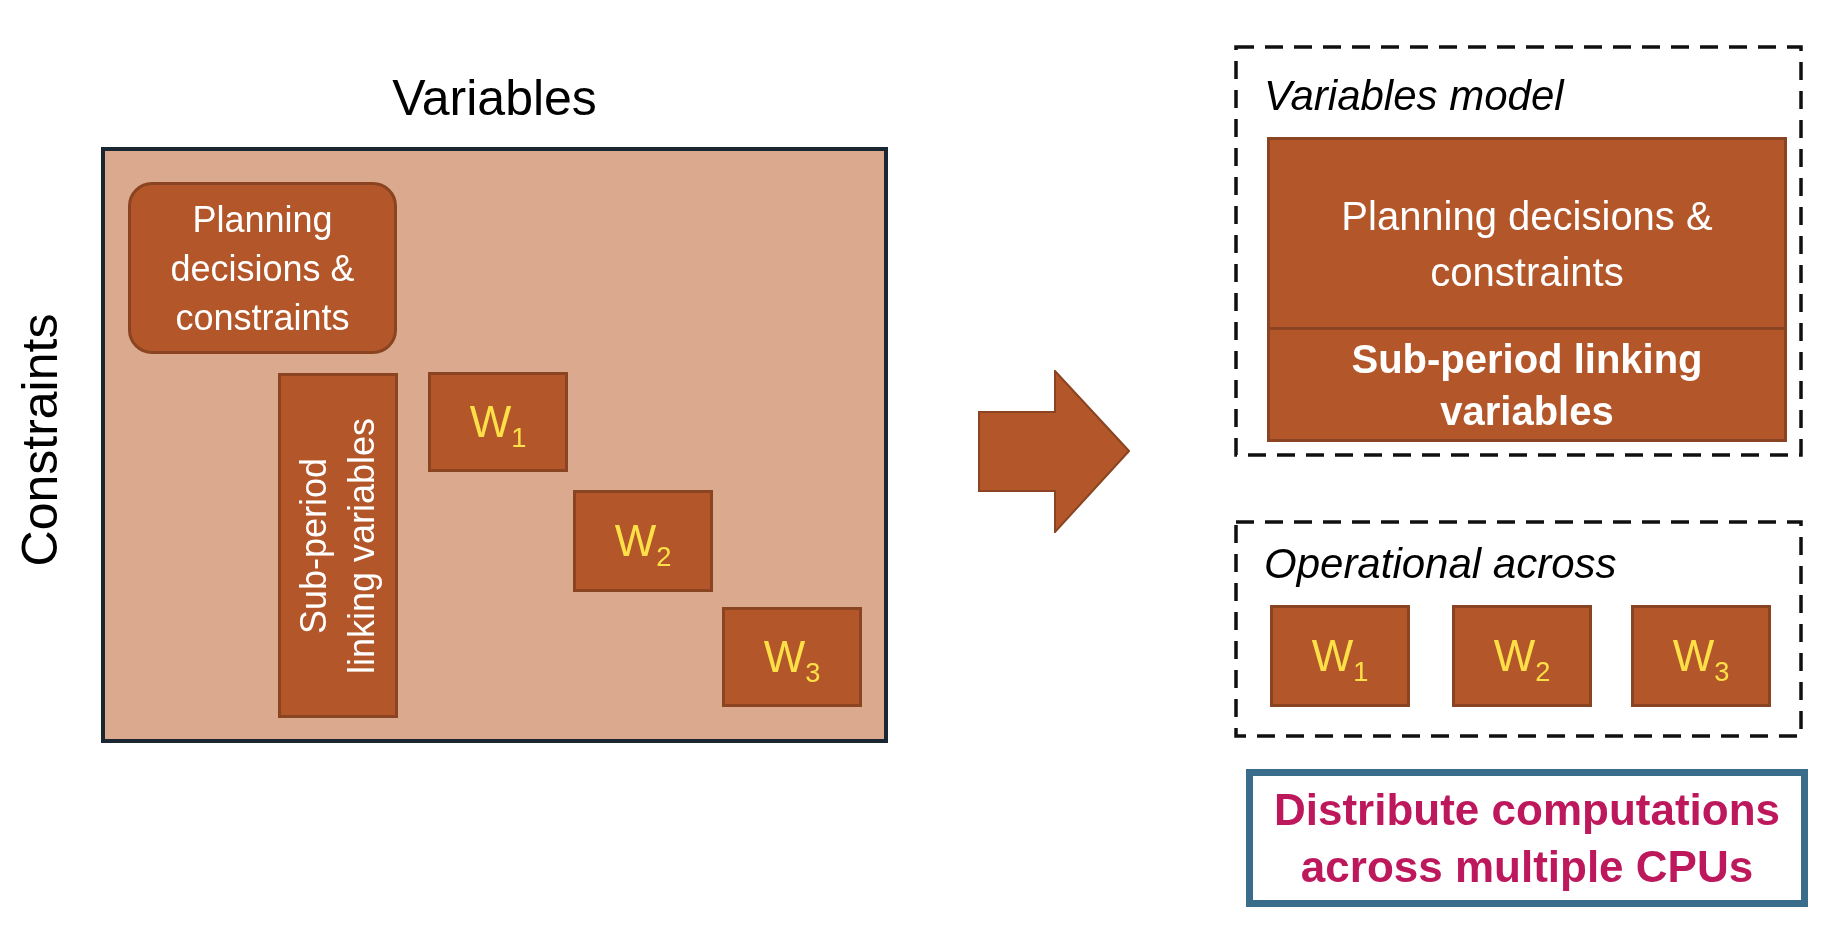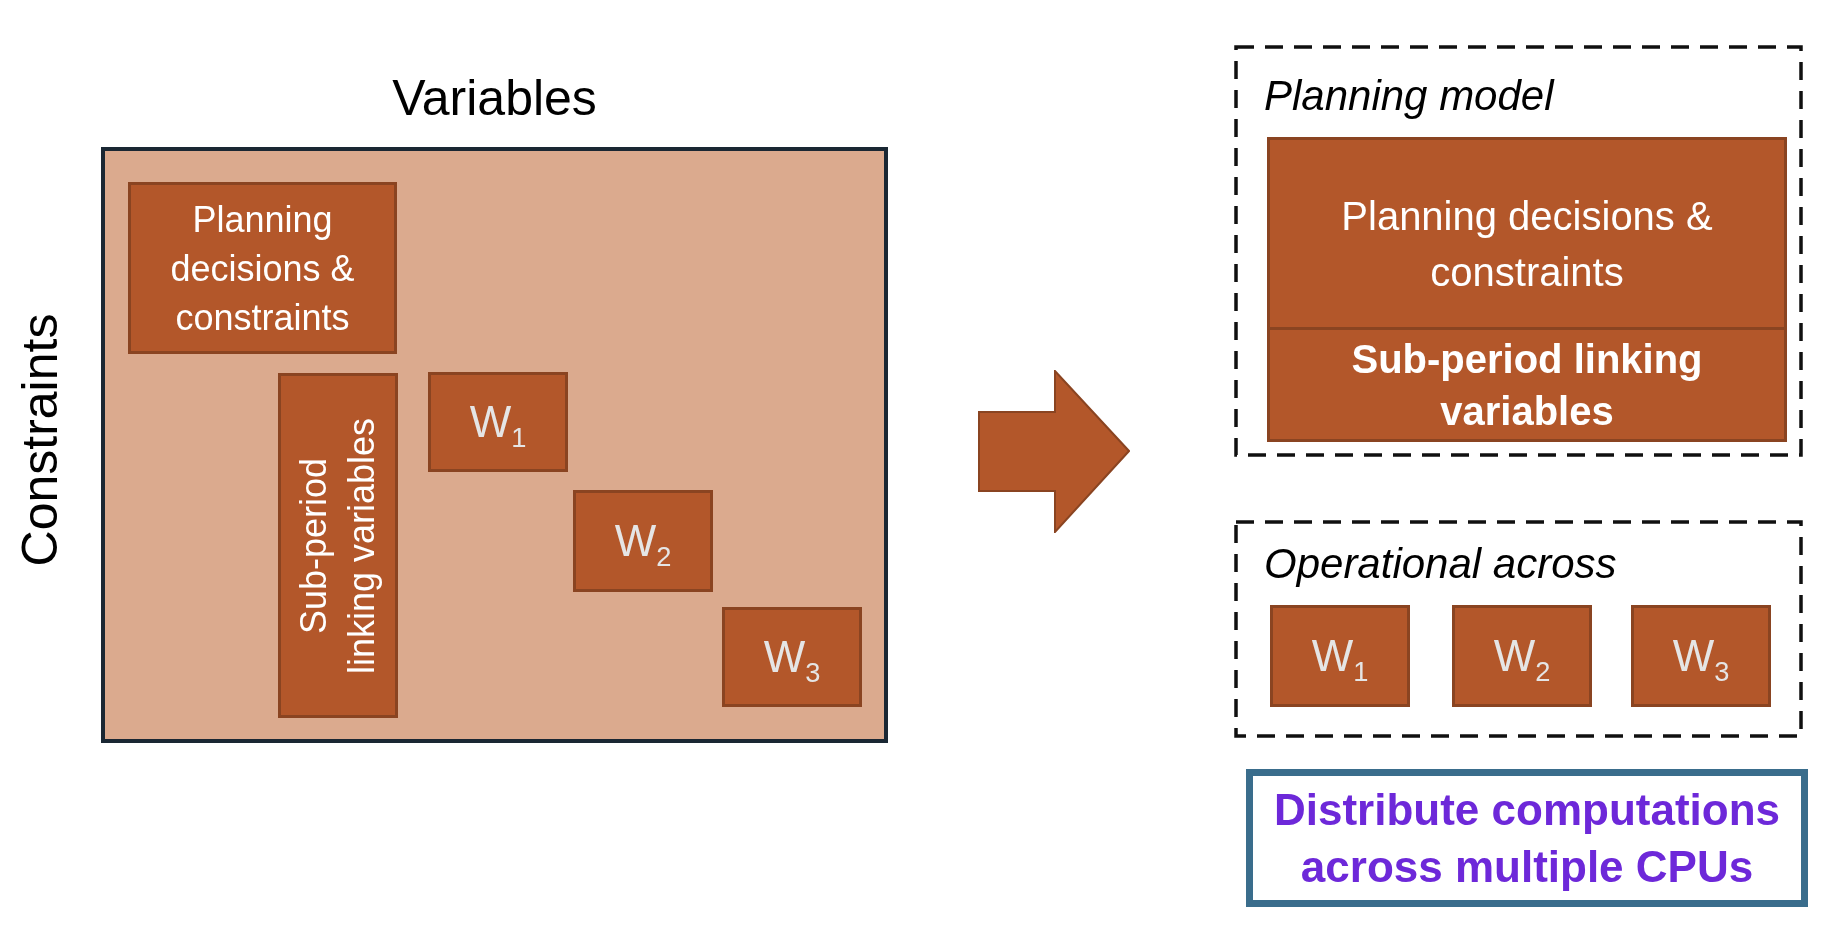--- a/index.html
+++ b/index.html
@@ -30,53 +30,53 @@
   .block-text{white-space:pre-line;}
   .planning-block-left{font-size:36px;line-height:49px;}
   .subperiod-inner{
     position:absolute;left:50%;top:50%;
     width:345px;height:120px;
     transform:translate(-50%,-50%) rotate(-90deg);
     display:flex;align-items:center;justify-content:center;
     font-size:36px;line-height:48px;color:#fff;text-align:center;
     white-space:pre-line;
   }
-  .w-label{font-size:44px;color:#e5e5e5;}
+  .w-label{font-size:44px;color:#fde047;}
   .w-label sub{font-size:0.62em;vertical-align:sub;line-height:0;}
   
   .dashed-svg{display:block;}
   .panel-title{
     color:#000;font-size:42px;line-height:48px;font-style:italic;font-weight:400;
     white-space:nowrap;
   }
   .pm-block{font-size:40px;line-height:56px;}
   .pm-block2{font-size:40px;line-height:52px;}
   .distribute-box{
     background:#ffffff;
     border:7px solid #3a6d8c;
     display:flex;align-items:center;justify-content:center;
     text-align:center;
   }
   .distribute-text{
-    color:#6d28d9;font-size:44px;line-height:57px;font-weight:bold;
+    color:#be185d;font-size:44px;line-height:57px;font-weight:bold;
     white-space:pre-line;
   }
 </style>
 </head>
 <body>
 
 <div id="canvas">
 
   <div class="abs axis-label" style="left:101px;top:70px;width:787px;">Variables</div>
 
   <div class="abs axis-label" style="left:-110px;top:412px;width:300px;transform:rotate(-90deg);">Constraints</div>
 
   <div class="abs matrix-box" style="left:101px;top:147px;width:787px;height:596px;"></div>
 
-  <div class="abs block planning-block-left" style="left:128px;top:182px;width:269px;height:172px;">
+  <div class="abs block planning-block-left" style="left:128px;top:182px;width:269px;height:172px;border-radius:24px;">
     <span class="block-text">Planning
 decisions &amp;
 constraints</span>
   </div>
 
   <div class="abs block" style="left:278px;top:373px;width:120px;height:345px;">
     <div class="subperiod-inner">Sub-period
 linking variables</div>
   </div>
 
@@ -93,21 +93,21 @@
   </div>
 
   <svg class="abs" style="left:978px;top:370px;" width="152" height="163" viewBox="0 0 152 163">
     <polygon points="1,42 77,42 77,1 151,81 77,162 77,121 1,121" fill="#b3572a" stroke="#8a4421" stroke-width="2"></polygon>
   </svg>
 
   <svg class="abs dashed-svg" style="left:1234px;top:45px;" width="569" height="412">
     <rect x="2" y="2" width="565" height="408" fill="none" stroke="#101010" stroke-width="3.5" stroke-dasharray="18 11"></rect>
   </svg>
 
-  <div class="abs panel-title" style="left:1264px;top:72px;">Planning model</div>
+  <div class="abs panel-title" style="left:1264px;top:72px;">Variables model</div>
 
   <div class="abs block pm-block" style="left:1267px;top:137px;width:520px;height:213px;">
     <span class="block-text">Planning decisions &amp;
 constraints</span>
   </div>
 
   <div class="abs block pm-block2" style="left:1267px;top:327px;width:520px;height:115px;font-weight:bold;">
     <span class="block-text">Sub-period linking
 variables</span>
   </div>

